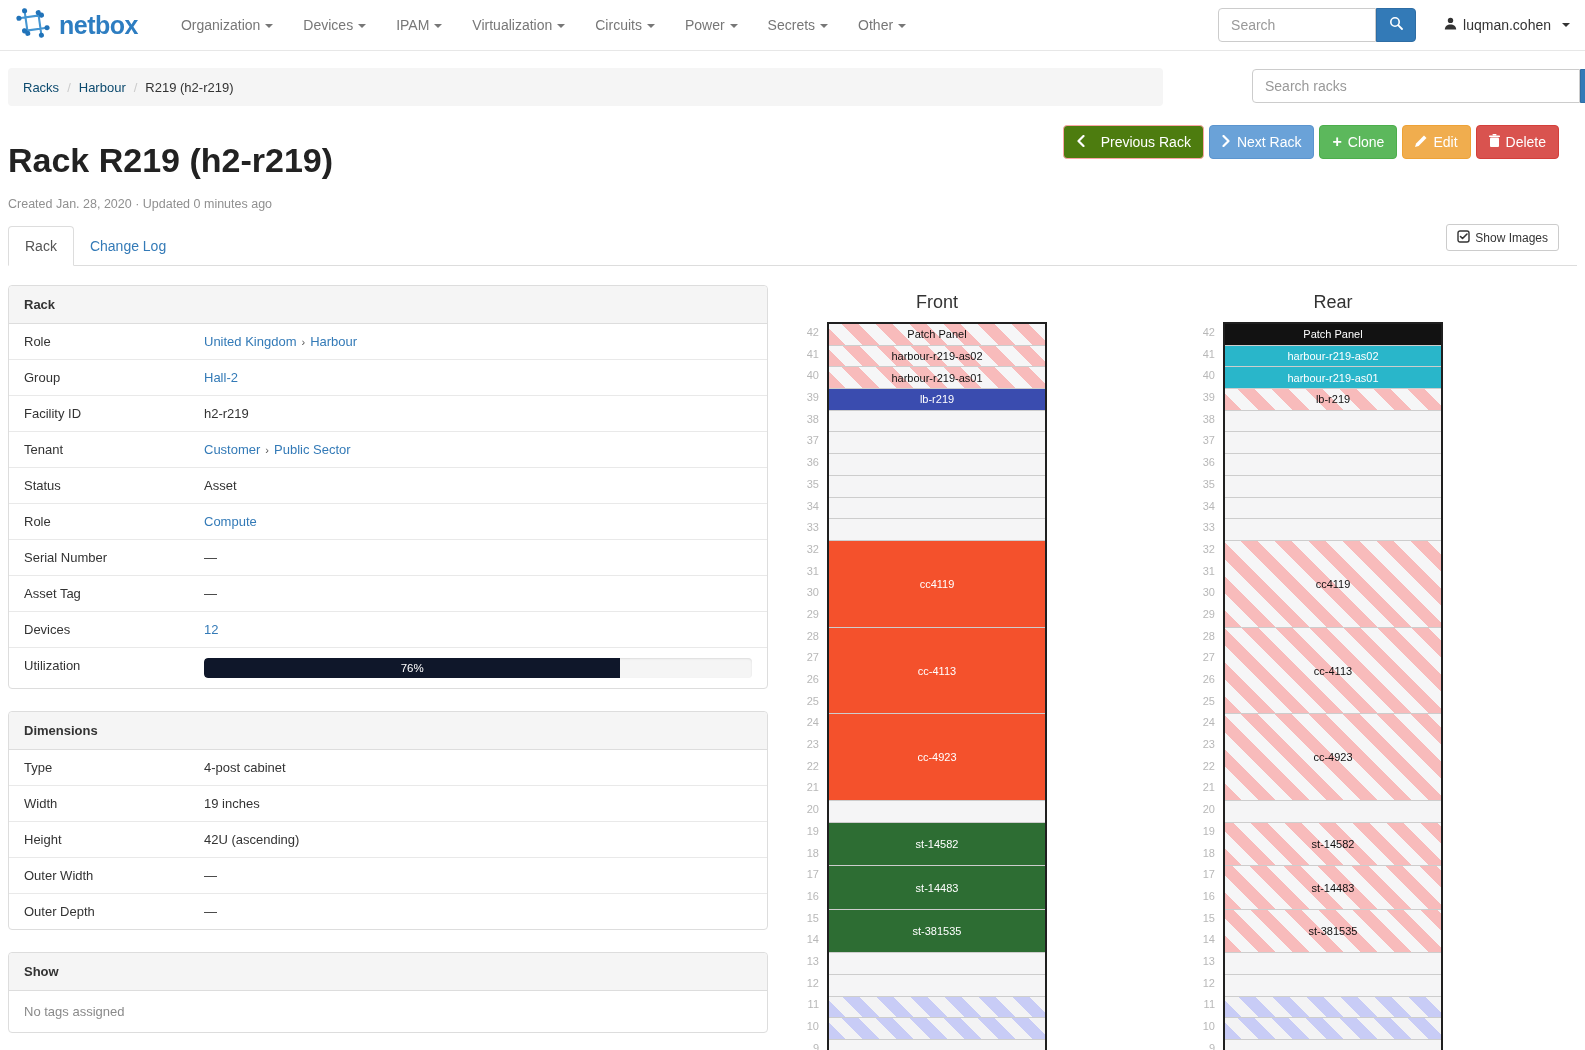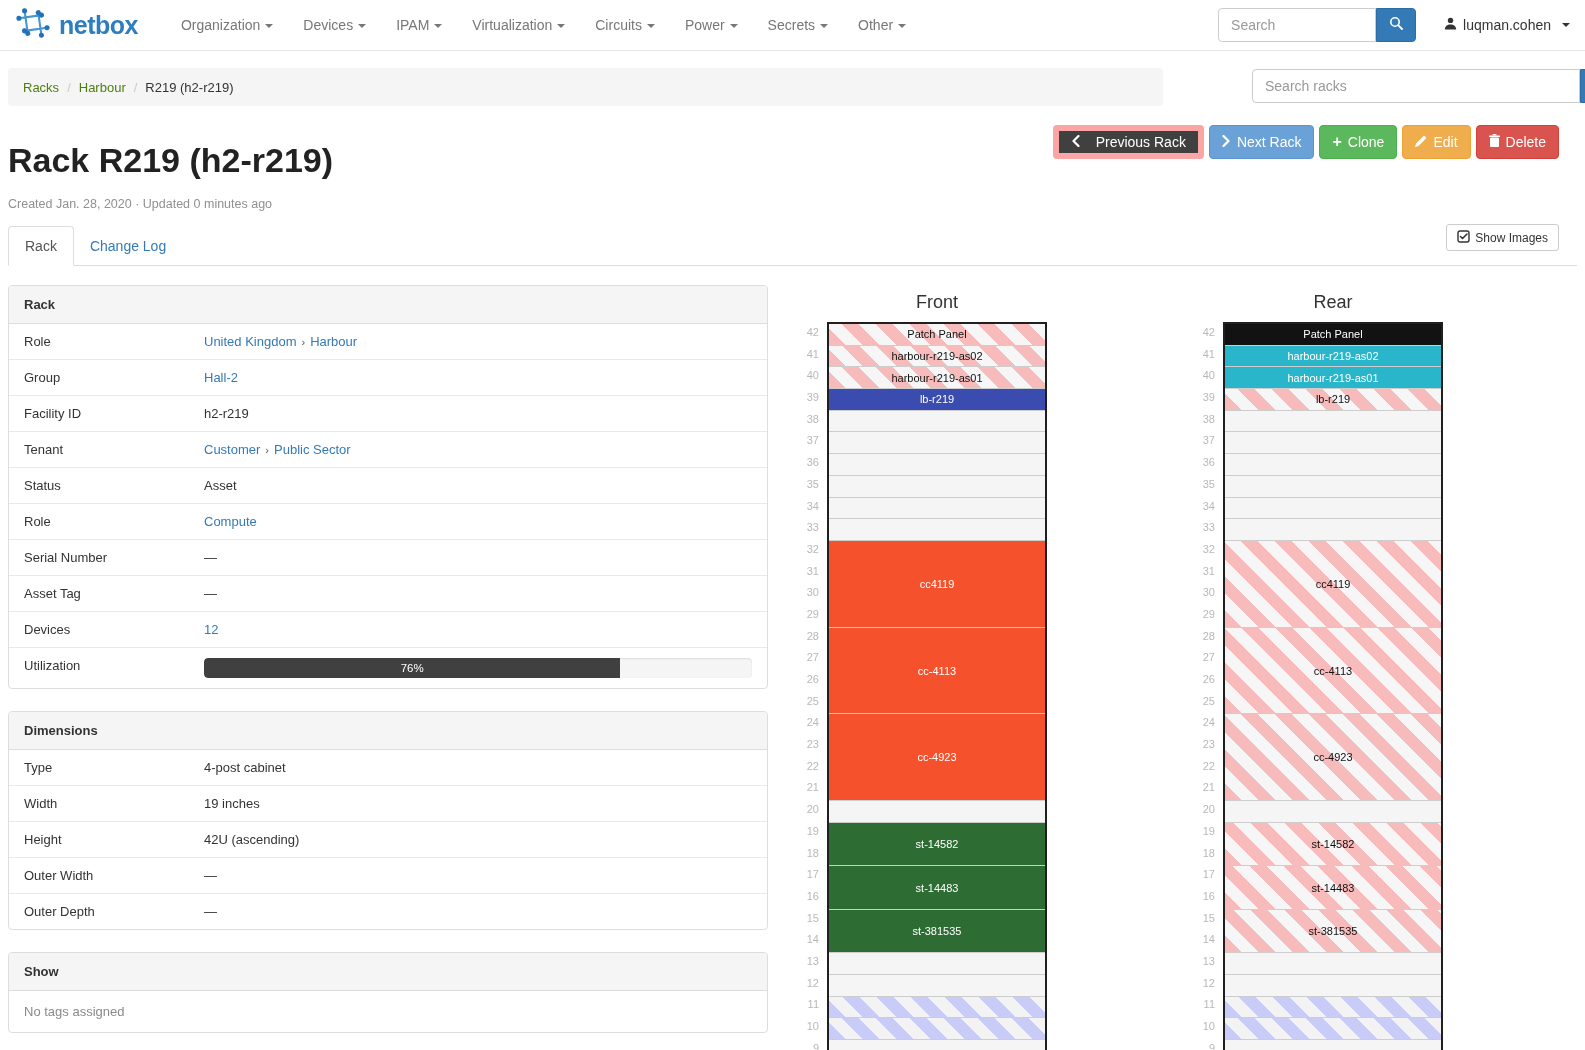--- a/index.html
+++ b/index.html
@@ -19,33 +19,33 @@
   .nav-search input { width:158px; height:34px; border:1px solid #ccc; border-radius:4px 0 0 4px;
     padding:0 12px; font-size:14px; color:#555; outline:none; }
   .nav-search input::placeholder, .rack-search input::placeholder { color:#999; }
   .btn-search { width:40px; height:34px; background:#337ab7; border:1px solid #2e6da4;
     border-radius:0 4px 4px 0; display:flex; align-items:center; justify-content:center; cursor:pointer; }
   .user-area { display:flex; align-items:center; gap:6px; margin-left:28px; font-size:14px; color:#333; cursor:pointer; }
 
   
   .breadcrumb { position:absolute; left:8px; top:68px; width:1155px; height:38px; background:#f5f5f5;
     border-radius:4px; display:flex; align-items:center; padding:0 15px; font-size:13px; }
-  .bc-link { color:#4d7c0f; text-decoration:none; cursor:pointer; }
+  .bc-link { color:#0c4a6e; text-decoration:none; cursor:pointer; }
   .bc-sep { color:#ccc; padding:0 8px; }
   .bc-current { color:#333; }
   .rack-search { position:absolute; left:1252px; top:69px; display:flex; }
   .rack-search input { width:328px; height:34px; border:1px solid #ccc; border-radius:4px 0 0 4px;
     padding:0 12px; font-size:14px; outline:none; }
 
   
   .actions { position:absolute; top:125px; right:26px; display:flex; gap:5px; }
   .btn { height:34px; border:none; border-radius:4px; color:#fff; font-size:14px; font-weight:500;
     padding:0 12px; display:flex; align-items:center; gap:6px; cursor:pointer;
     font-family:"Liberation Sans",sans-serif; }
-  .btn-prev { background:#404040; border:6px solid #fca5a5;gap:16px; }
+  .btn-prev { background:#4d7c0f; border:1px solid #fca5a5;gap:16px; }
   .btn-next { background:#6aa2d8; border:1px solid #5b95cf; }
   .btn-clone { background:#5cb85c; border:1px solid #4cae4c; }
   .btn-edit { background:#f0ad4e; border:1px solid #eea236; }
   .btn-delete { background:#d9534f; border:1px solid #d43f3a; }
   .btn .plus { font-size:16px; font-weight:700; line-height:1; }
 
   
   .page-title { position:absolute; left:8px; top:141px; font-size:34px; font-weight:700; color:#222; }
   .page-meta { position:absolute; left:8px; top:197px; font-size:12.5px; color:#909090; }
 
@@ -66,21 +66,21 @@
     padding:11px 15px; font-size:13px; font-weight:700; color:#333; }
   .prow { display:flex; border-top:1px solid #e9e9e9; }
   .prow:first-child { border-top:none; }
   .plabel { width:195px; padding:10px 15px; font-size:13px; color:#333; }
   .pvalue { flex:1; padding:10px 15px 10px 0; font-size:13px; color:#333; display:flex; align-items:center; }
   .vlink { color:#337ab7; text-decoration:none; cursor:pointer; }
   .lsep { color:#555; font-size:11px; padding:0 5px; }
   .panel-body-empty { padding:13px 15px; font-size:13px; color:#8a8a8a; }
   .progress { width:100%; height:20px; background:#f5f5f5; border-radius:4px;
     box-shadow:inset 0 1px 2px rgba(0,0,0,.1); overflow:hidden; }
-  .progress-fill { height:100%; background:#404040; border-radius:4px 0 0 4px; display:flex;
+  .progress-fill { height:100%; background:#0f172a; border-radius:4px 0 0 4px; display:flex;
     align-items:center; justify-content:center; }
   .progress-text { color:#fff; font-size:11.5px; font-weight:400; }
 
   
   .elevation { position:absolute; top:292px; }
   .elev-front { left:789px; }
   .elev-rear { left:1185px; }
   .elev-title { margin-left:38px; width:220px; text-align:center; font-size:18px; color:#333; margin-bottom:9px; }
   .elev-body { display:flex; }
   .unit-col { width:30px; margin-right:8px; }

